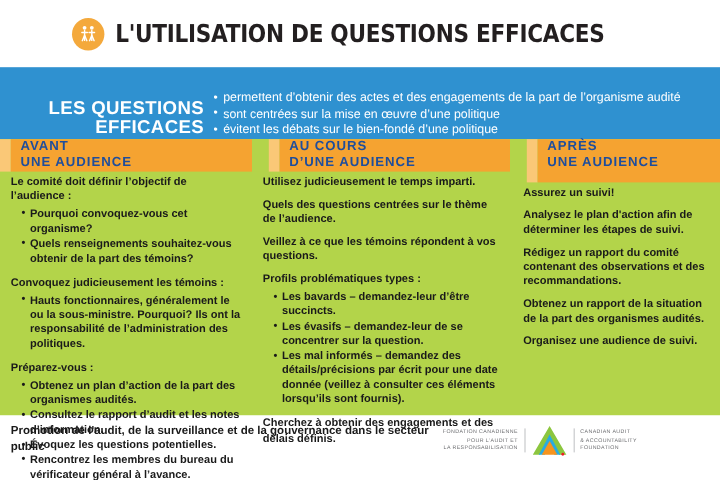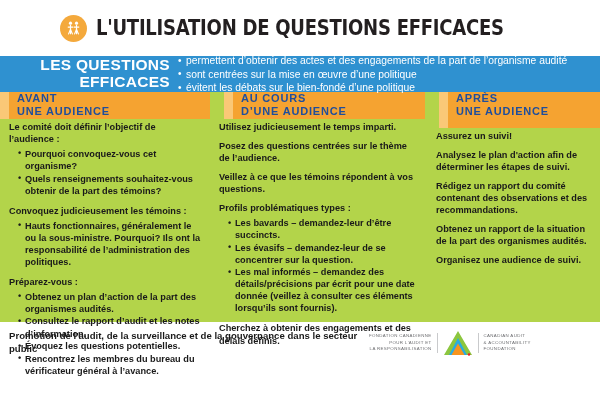--- a/index.html
+++ b/index.html
@@ -45,23 +45,23 @@
     color: #231f20;
     transform: scaleX(0.88);
     transform-origin: left center;
     white-space: nowrap;
     line-height: 1;
   }
 
   
   .blue-band {
     background: #2f91d0;
-    height: 36px;
-    display: flex;
-    align-items: center;
+    height: 60px;
+    display: flex;
+    align-items: flex-end;
     padding: 0 6px 0 0;
   }
   .blue-left {
     width: 178px;
     flex: 0 0 178px;
     text-align: right;
     padding-right: 8px;
     color: #ffffff;
     font-weight: bold;
     font-size: 15.5px;
@@ -277,21 +277,21 @@
       <div class="col-head">
         <div class="stripe-green"></div>
         <div class="stripe-light"></div>
         <div class="head-body">
           <span>AU COURS</span>
           <span>D’UNE AUDIENCE</span>
         </div>
       </div>
       <div class="col-body">
         <p>Utilisez judicieusement le temps imparti.</p>
-        <p>Posez des questions centrées sur le thème de l’audience.</p>
+        <p>Quels des questions centrées sur le thème de l’audience.</p>
         <p>Veillez à ce que les témoins répondent à vos questions.</p>
         <p class="tight">Profils problématiques types&nbsp;:</p>
         <ul>
           <li>Les bavards – demandez-leur d’être succincts.</li>
           <li>Les évasifs – demandez-leur de se concentrer sur la question.</li>
           <li>Les mal informés – demandez des détails/précisions par écrit pour une date donnée (veillez à consulter ces éléments lorsqu’ils sont fournis).</li>
         </ul>
         <p>Cherchez à obtenir des engagements et des délais définis.</p>
       </div>
     </div>

